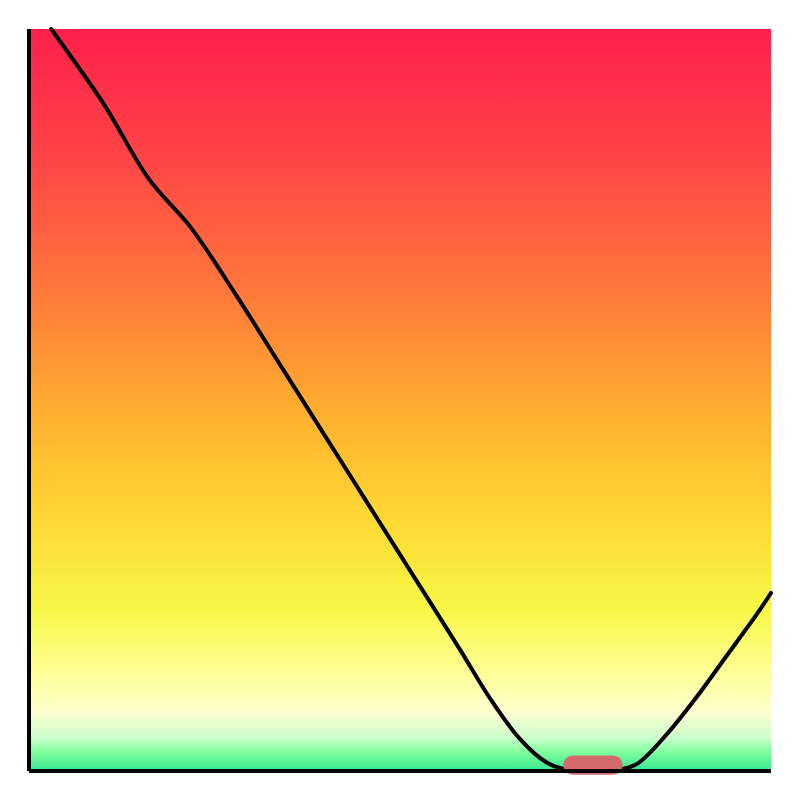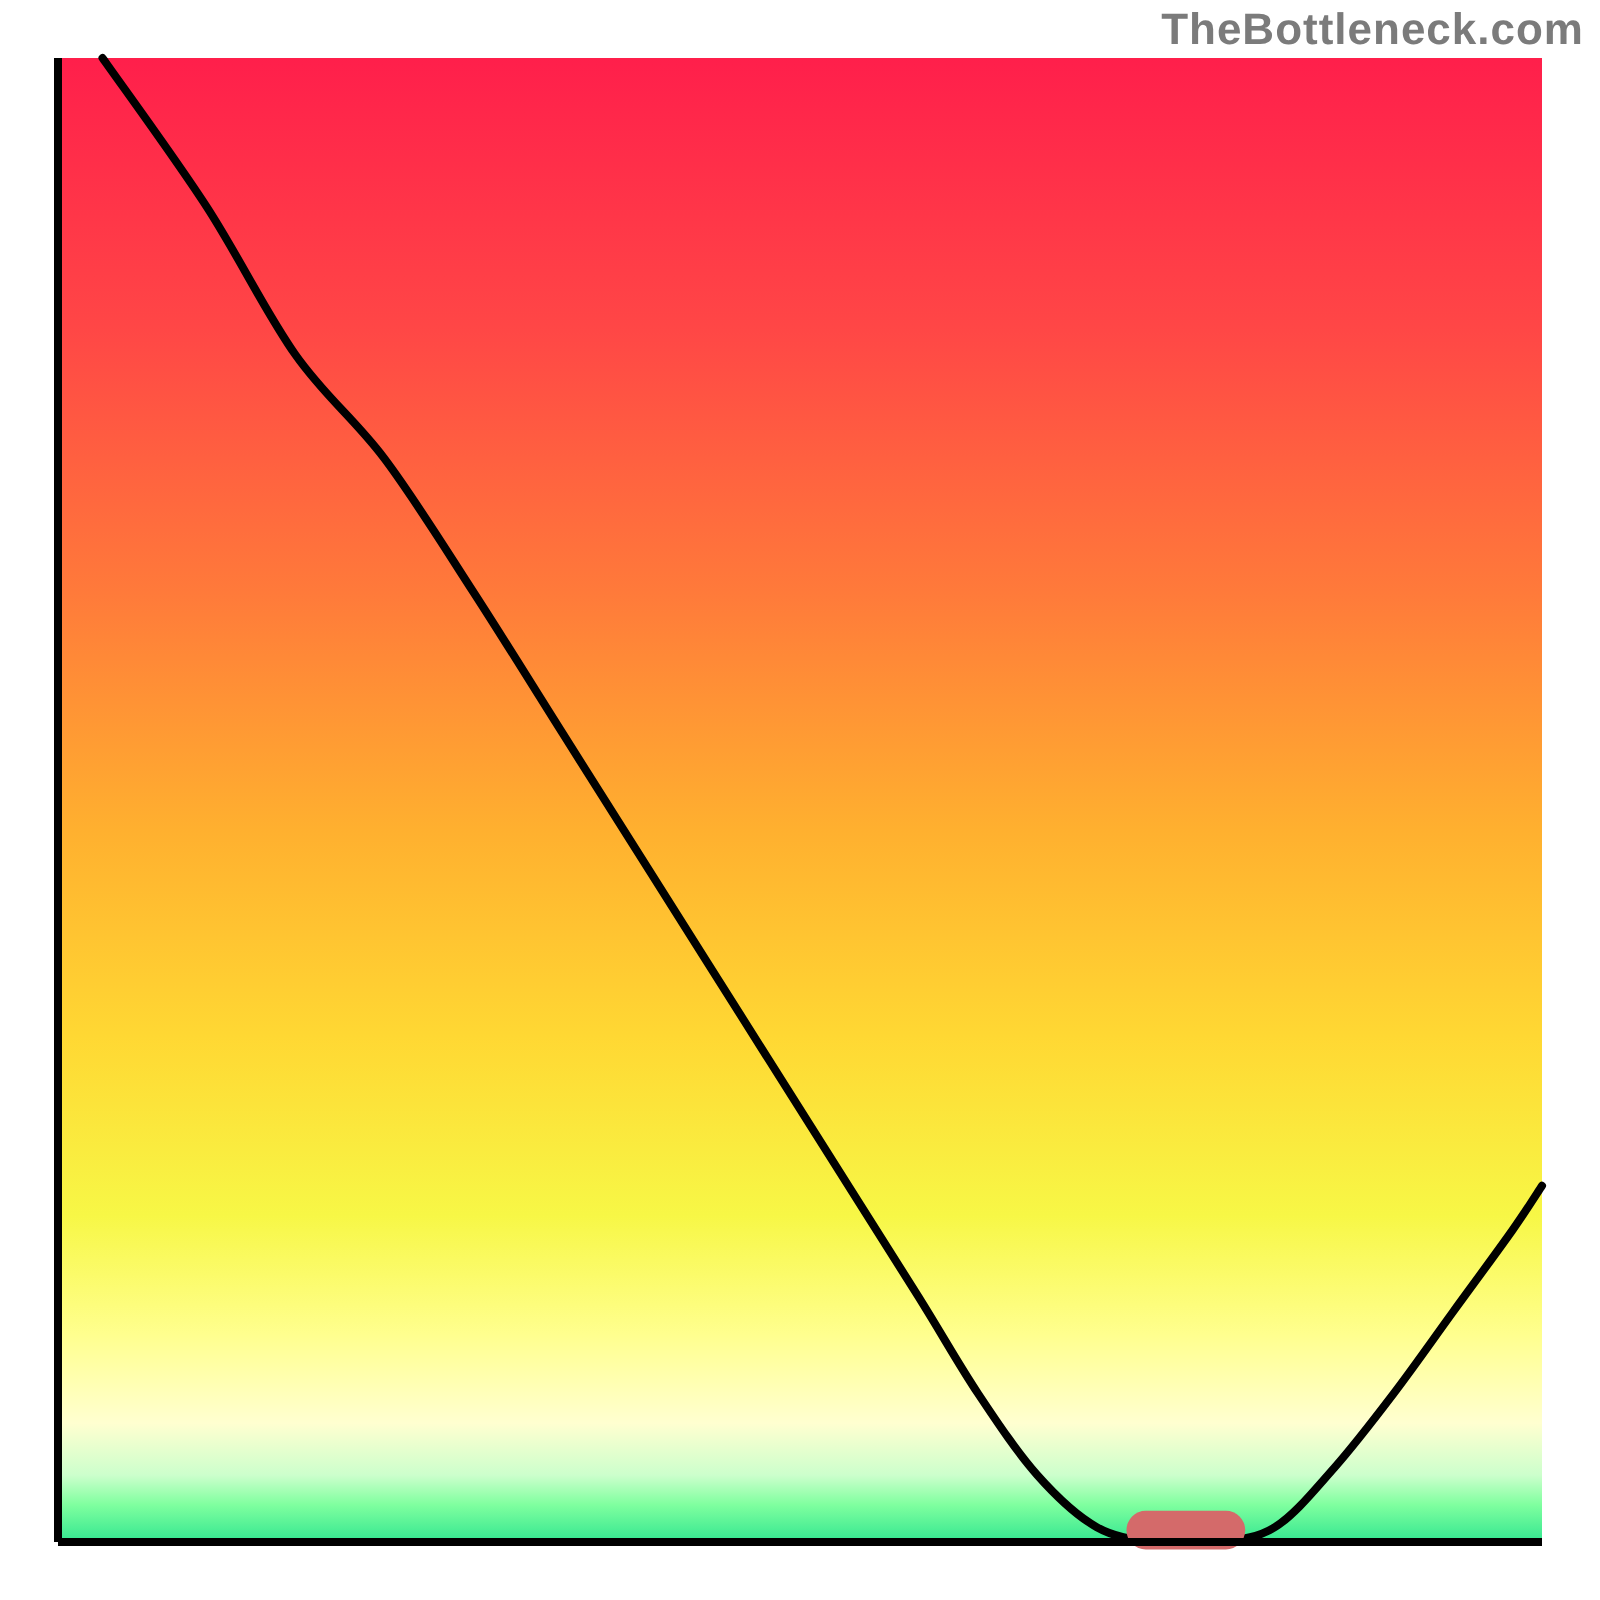--- a/index.html
+++ b/index.html
@@ -52,14 +52,13 @@
 
     <rect id="plot-bg" fill="url(#bg-grad)" x="29" y="29" width="742" height="742"></rect>
 
     <path id="curve" fill="none" stroke-linecap="round" stroke-linejoin="round" d="M 51.26 29 C 59.916666666666664 41.36666666666665, 87.12333333333333 78.4666666666666, 103.2 103.19999999999993 C 119.27666666666667 127.93333333333327, 132.88 156.37666666666664, 147.72 177.39999999999998 C 162.56 198.42333333333332, 177.4 209.55333333333337, 192.24 229.34000000000003 C 207.08 249.1266666666667, 221.92000000000002 273.2416666666667, 236.76000000000002 296.12 C 251.60000000000002 318.99833333333333, 266.44000000000005 343.1133333333333, 281.28000000000003 366.60999999999996 C 296.12 390.1066666666666, 310.96000000000004 413.6033333333333, 325.8 437.09999999999997 C 340.64 460.59666666666664, 355.48 484.09333333333336, 370.32 507.59000000000003 C 385.15999999999997 531.0866666666667, 400.00000000000006 554.5833333333333, 414.84000000000003 578.0799999999999 C 429.68 601.5766666666666, 446.9933333333333 628.7833333333333, 459.35999999999996 648.5699999999999 C 471.72666666666663 668.3566666666666, 479.14666666666665 681.9599999999999, 489.04 696.8 C 498.9333333333334 711.64, 508.8266666666667 726.48, 518.72 737.61 C 528.6133333333333 748.74, 538.5066666666667 758.0150000000001, 548.4 763.58 C 558.2933333333333 769.145, 568.1866666666667 769.7633333333333, 578.08 771 C 587.9733333333334 772.2366666666667, 597.8666666666667 772.2366666666667, 607.76 771 C 617.6533333333333 769.7633333333333, 627.5466666666666 769.7633333333333, 637.4399999999999 763.58 C 647.3333333333333 757.3966666666668, 657.2266666666667 745.03, 667.12 733.9 C 677.0133333333333 722.77, 686.9066666666668 709.785, 696.8000000000001 696.8 C 706.6933333333334 683.8149999999999, 716.5866666666666 669.5933333333334, 726.4799999999999 655.99 C 736.3733333333332 642.3866666666667, 748.74 625.6916666666667, 756.16 615.1800000000001 C 763.5799999999999 604.6683333333334, 768.5266666666666 596.6300000000001, 771 592.9200000000001" stroke="#000000" stroke-width="4"></path>
 
     <rect id="marker" rx="9.646" ry="9.646" x="563.24" y="755.418" width="59.360000000000014" height="19.292" fill="#d46a6a"></rect>
 
     <line id="axis-y" x1="29" y1="29" x2="29" y2="771" stroke="#000000" stroke-width="4"></line>
     <line id="axis-x" x1="29" y1="771" x2="771" y2="771" stroke="#000000" stroke-width="4"></line>
   </svg>
-  <div class="watermark">TheBottleneck.com</div>
 </div>
 
 </body></html>

